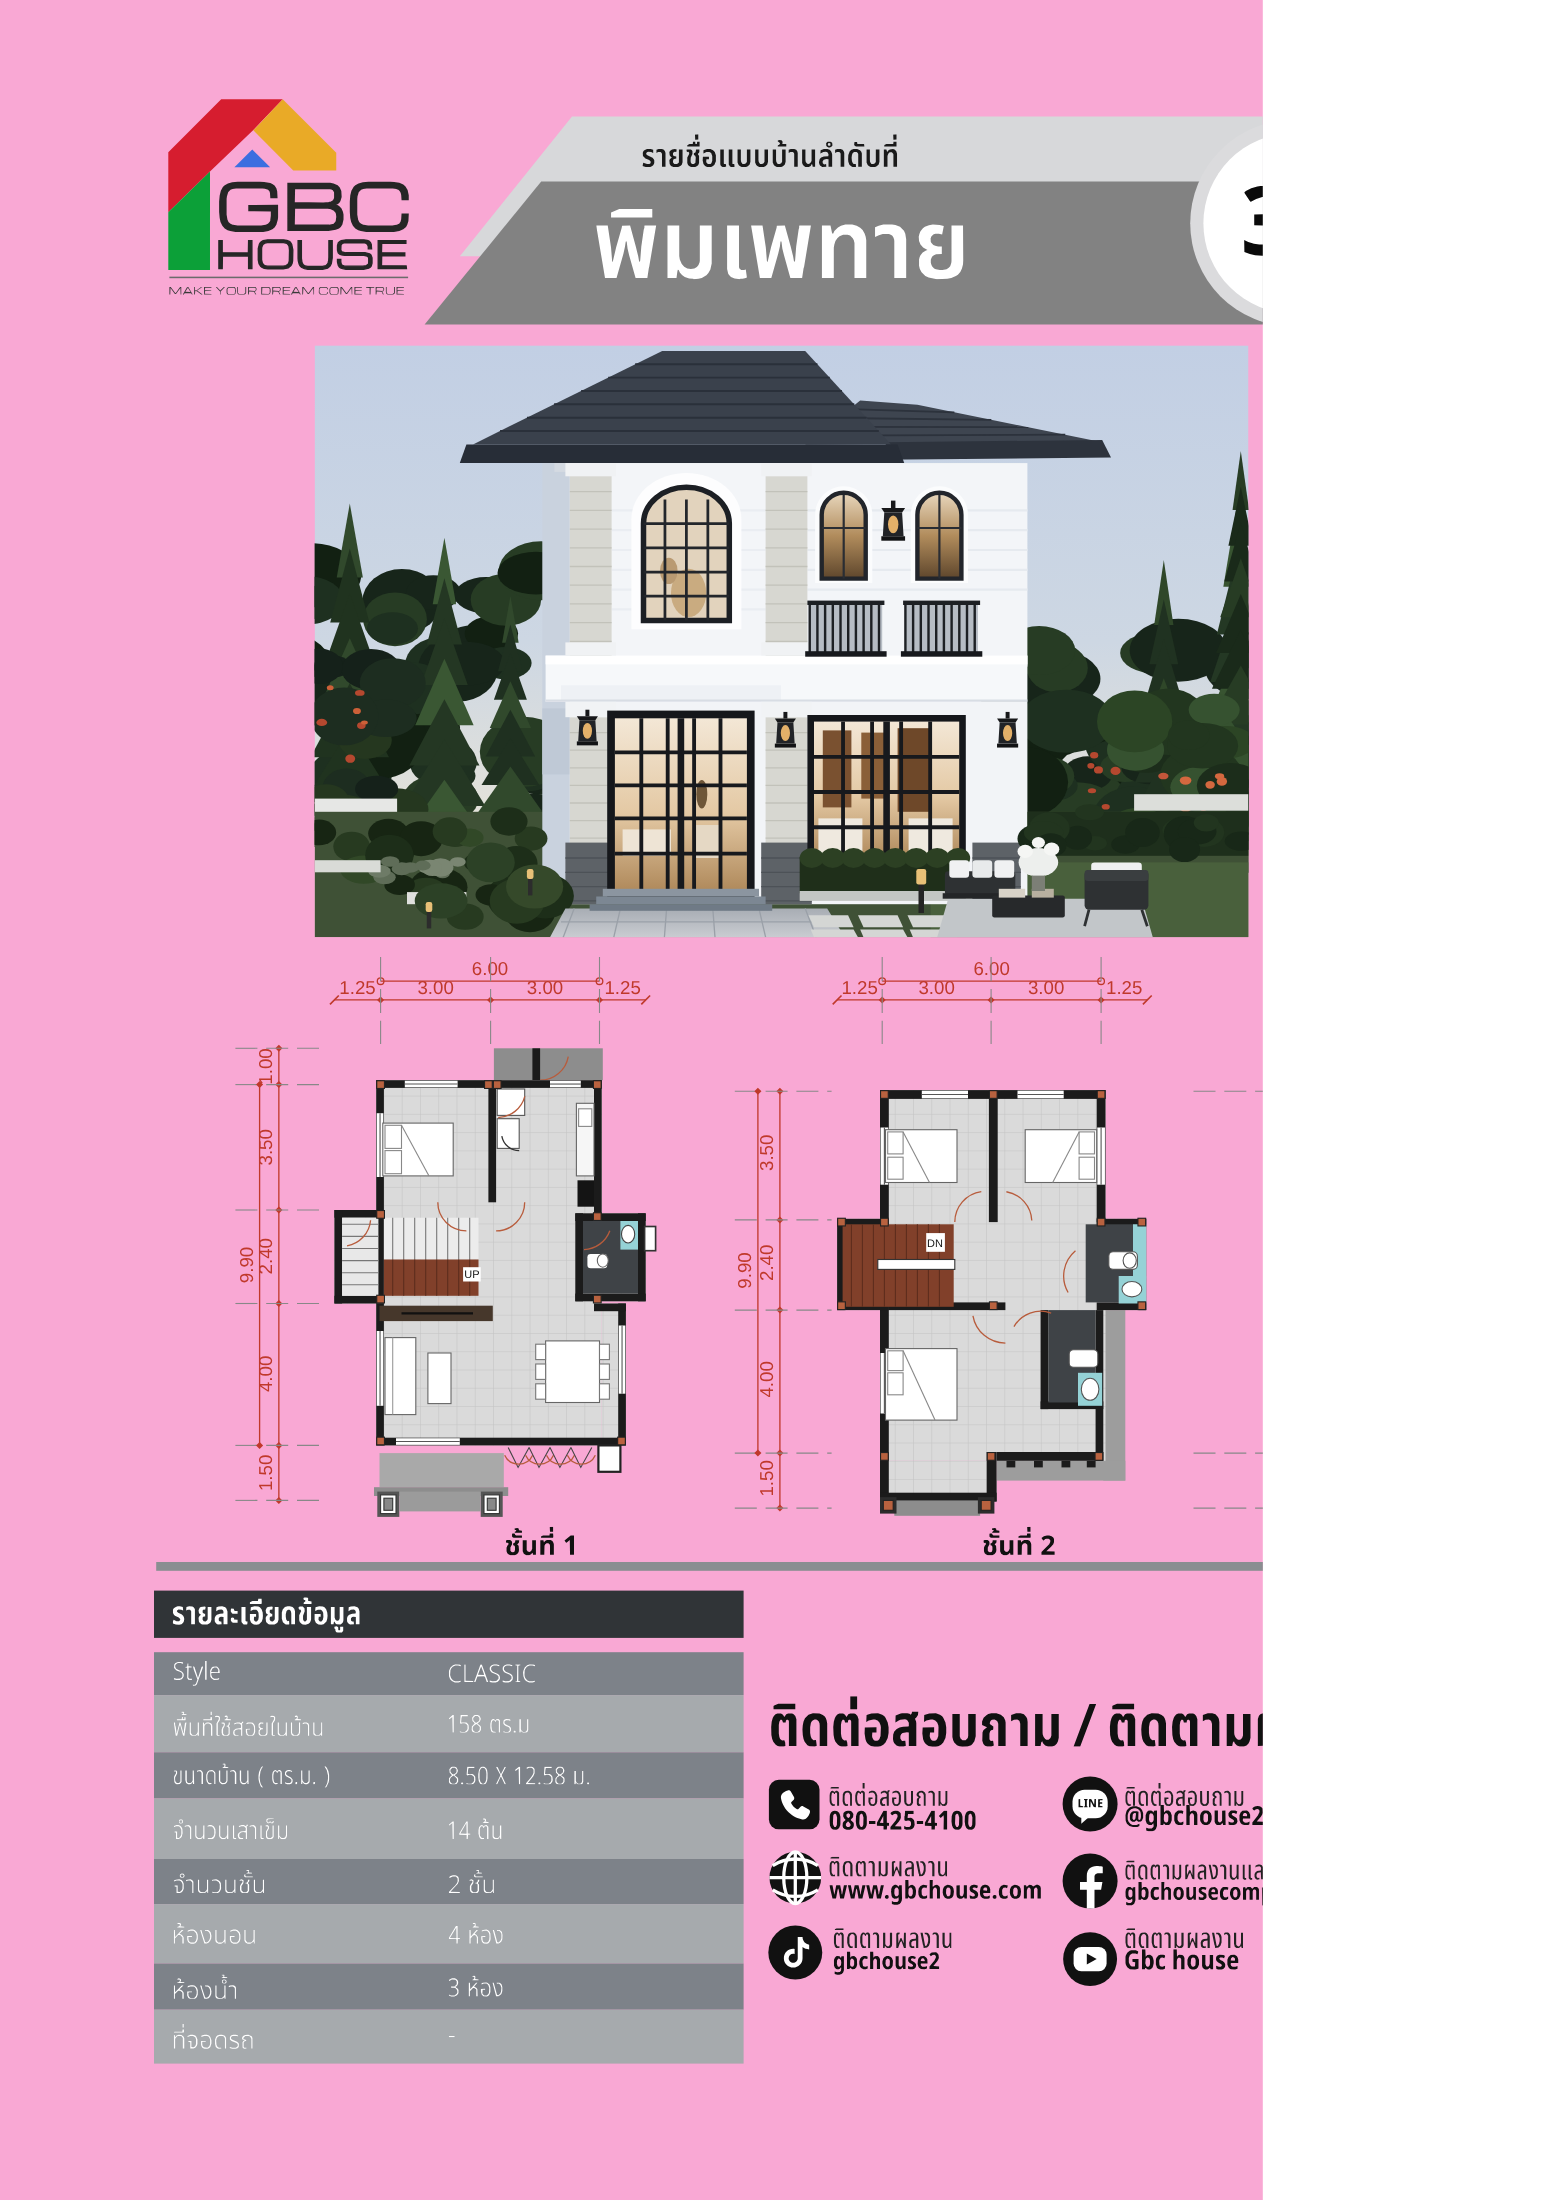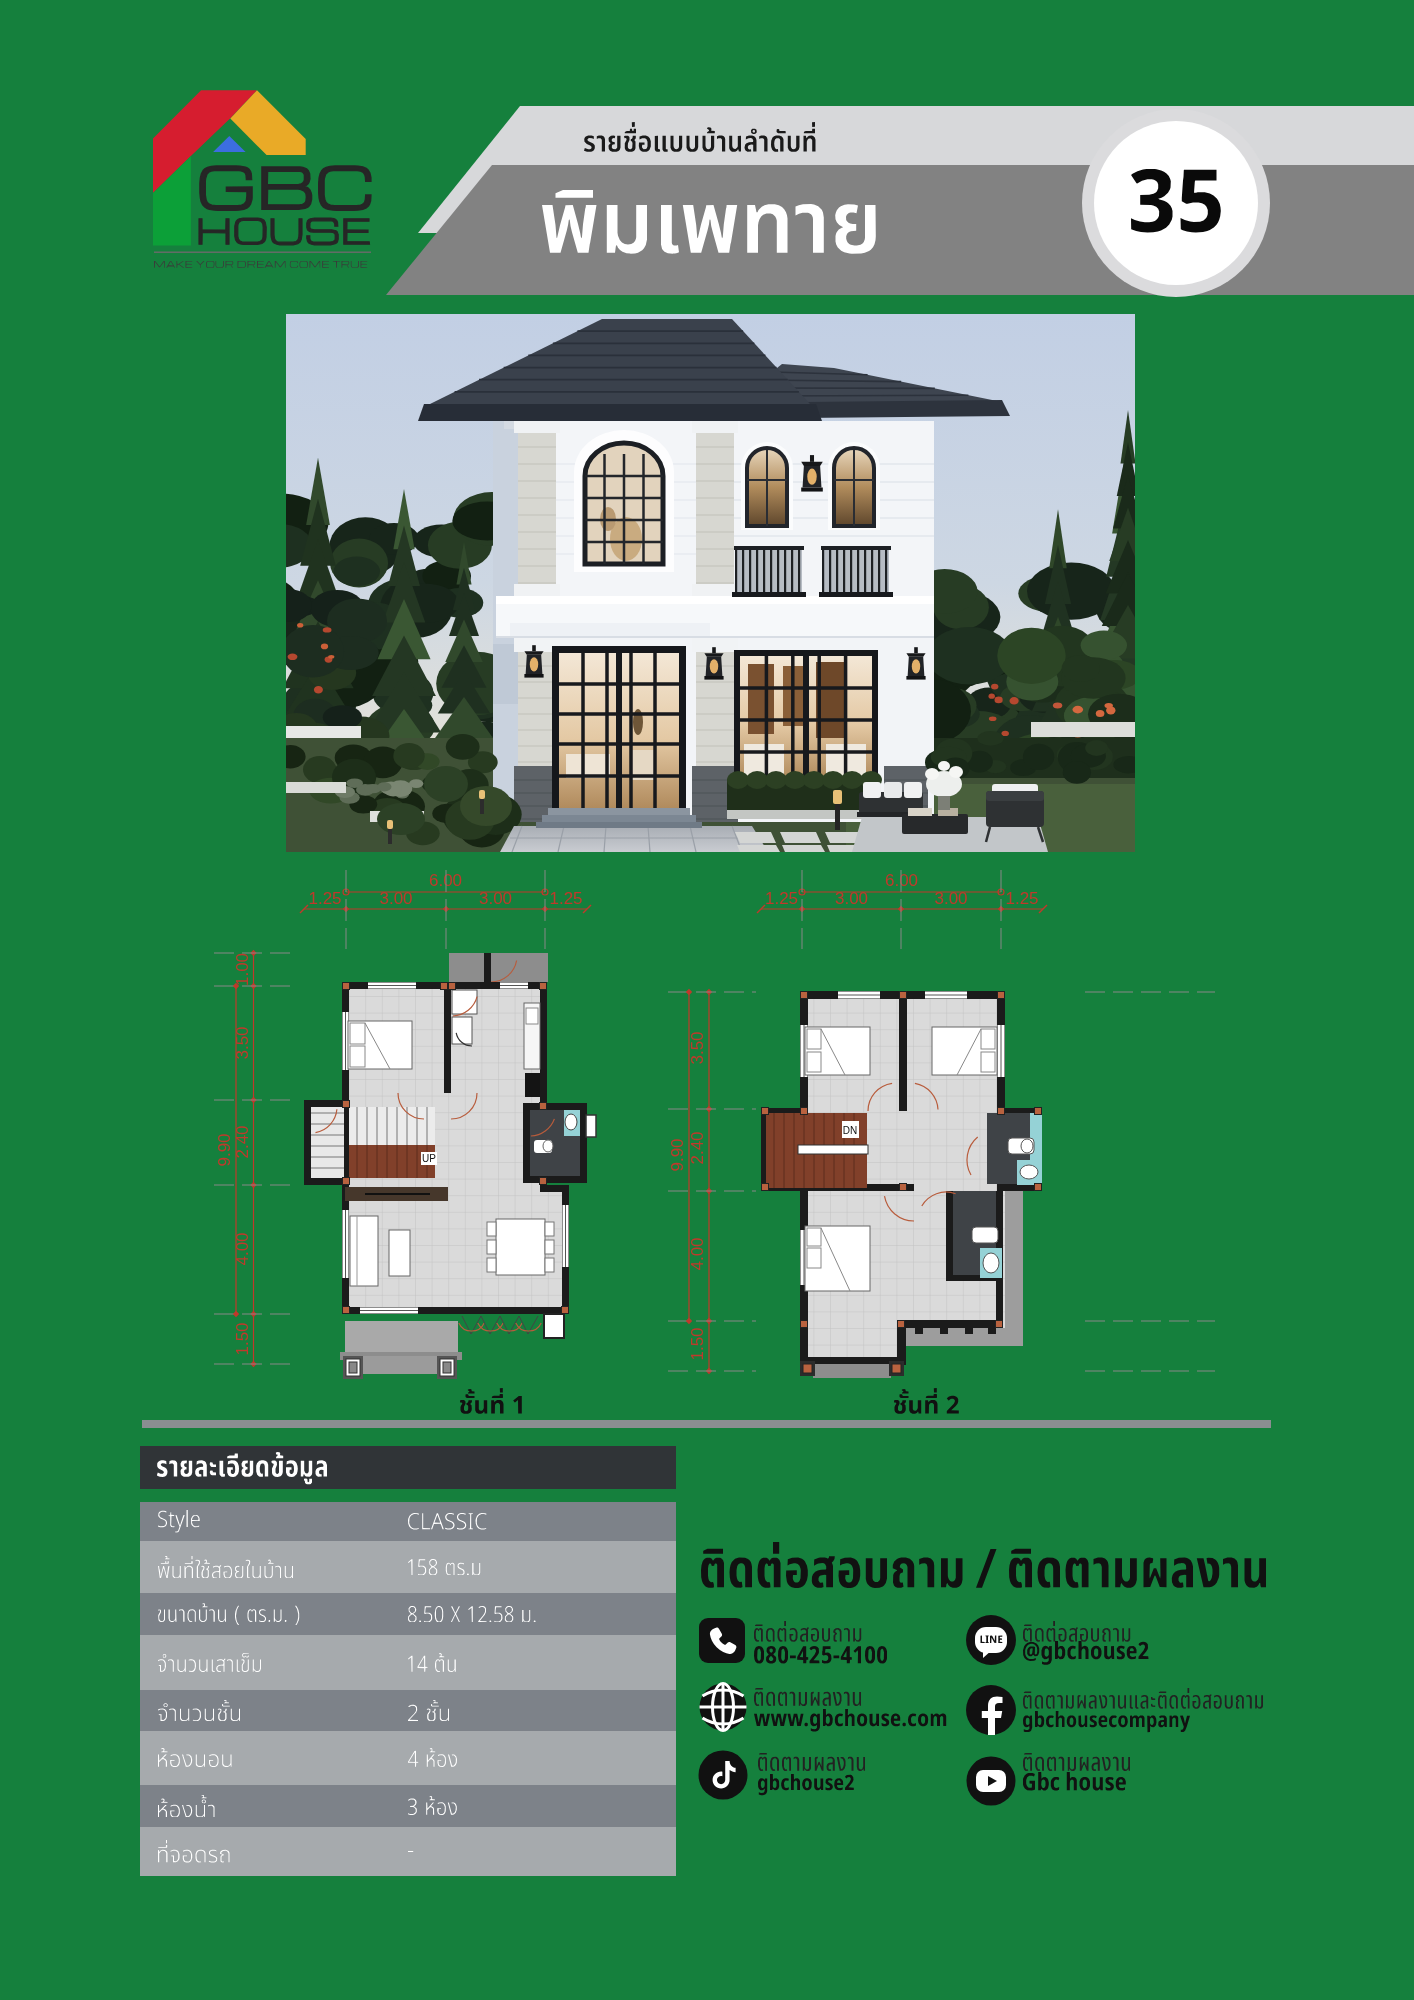--- a/index.html
+++ b/index.html
@@ -1,14 +1,14 @@
 <!DOCTYPE html>
 <html><head><meta charset="utf-8"><style>
 html,body{margin:0;padding:0;background:#fff}
-#page{position:relative;width:1414px;height:2000px;background:#15803d;overflow:hidden;font-family:"Liberation Sans",sans-serif}
+#page{position:relative;width:1148px;height:2000px;background:#f9a8d4;overflow:hidden;font-family:"Liberation Sans",sans-serif}
 .abs{position:absolute}
 </style></head><body>
 <div id="page">
 
 <svg class="abs" style="left:0;top:0" width="1414" height="310" viewBox="0 0 1414 310">
 <polygon points="520,106 1414,106 1414,233 418,233" fill="#d7d8da"></polygon>
 <polygon points="492,165 1414,165 1414,295 386,295" fill="#828282"></polygon>
 <circle cx="1176" cy="203" r="94" fill="#dbdbdd"></circle>
 <circle cx="1176" cy="203" r="82" fill="#ffffff"></circle>
 </svg>

